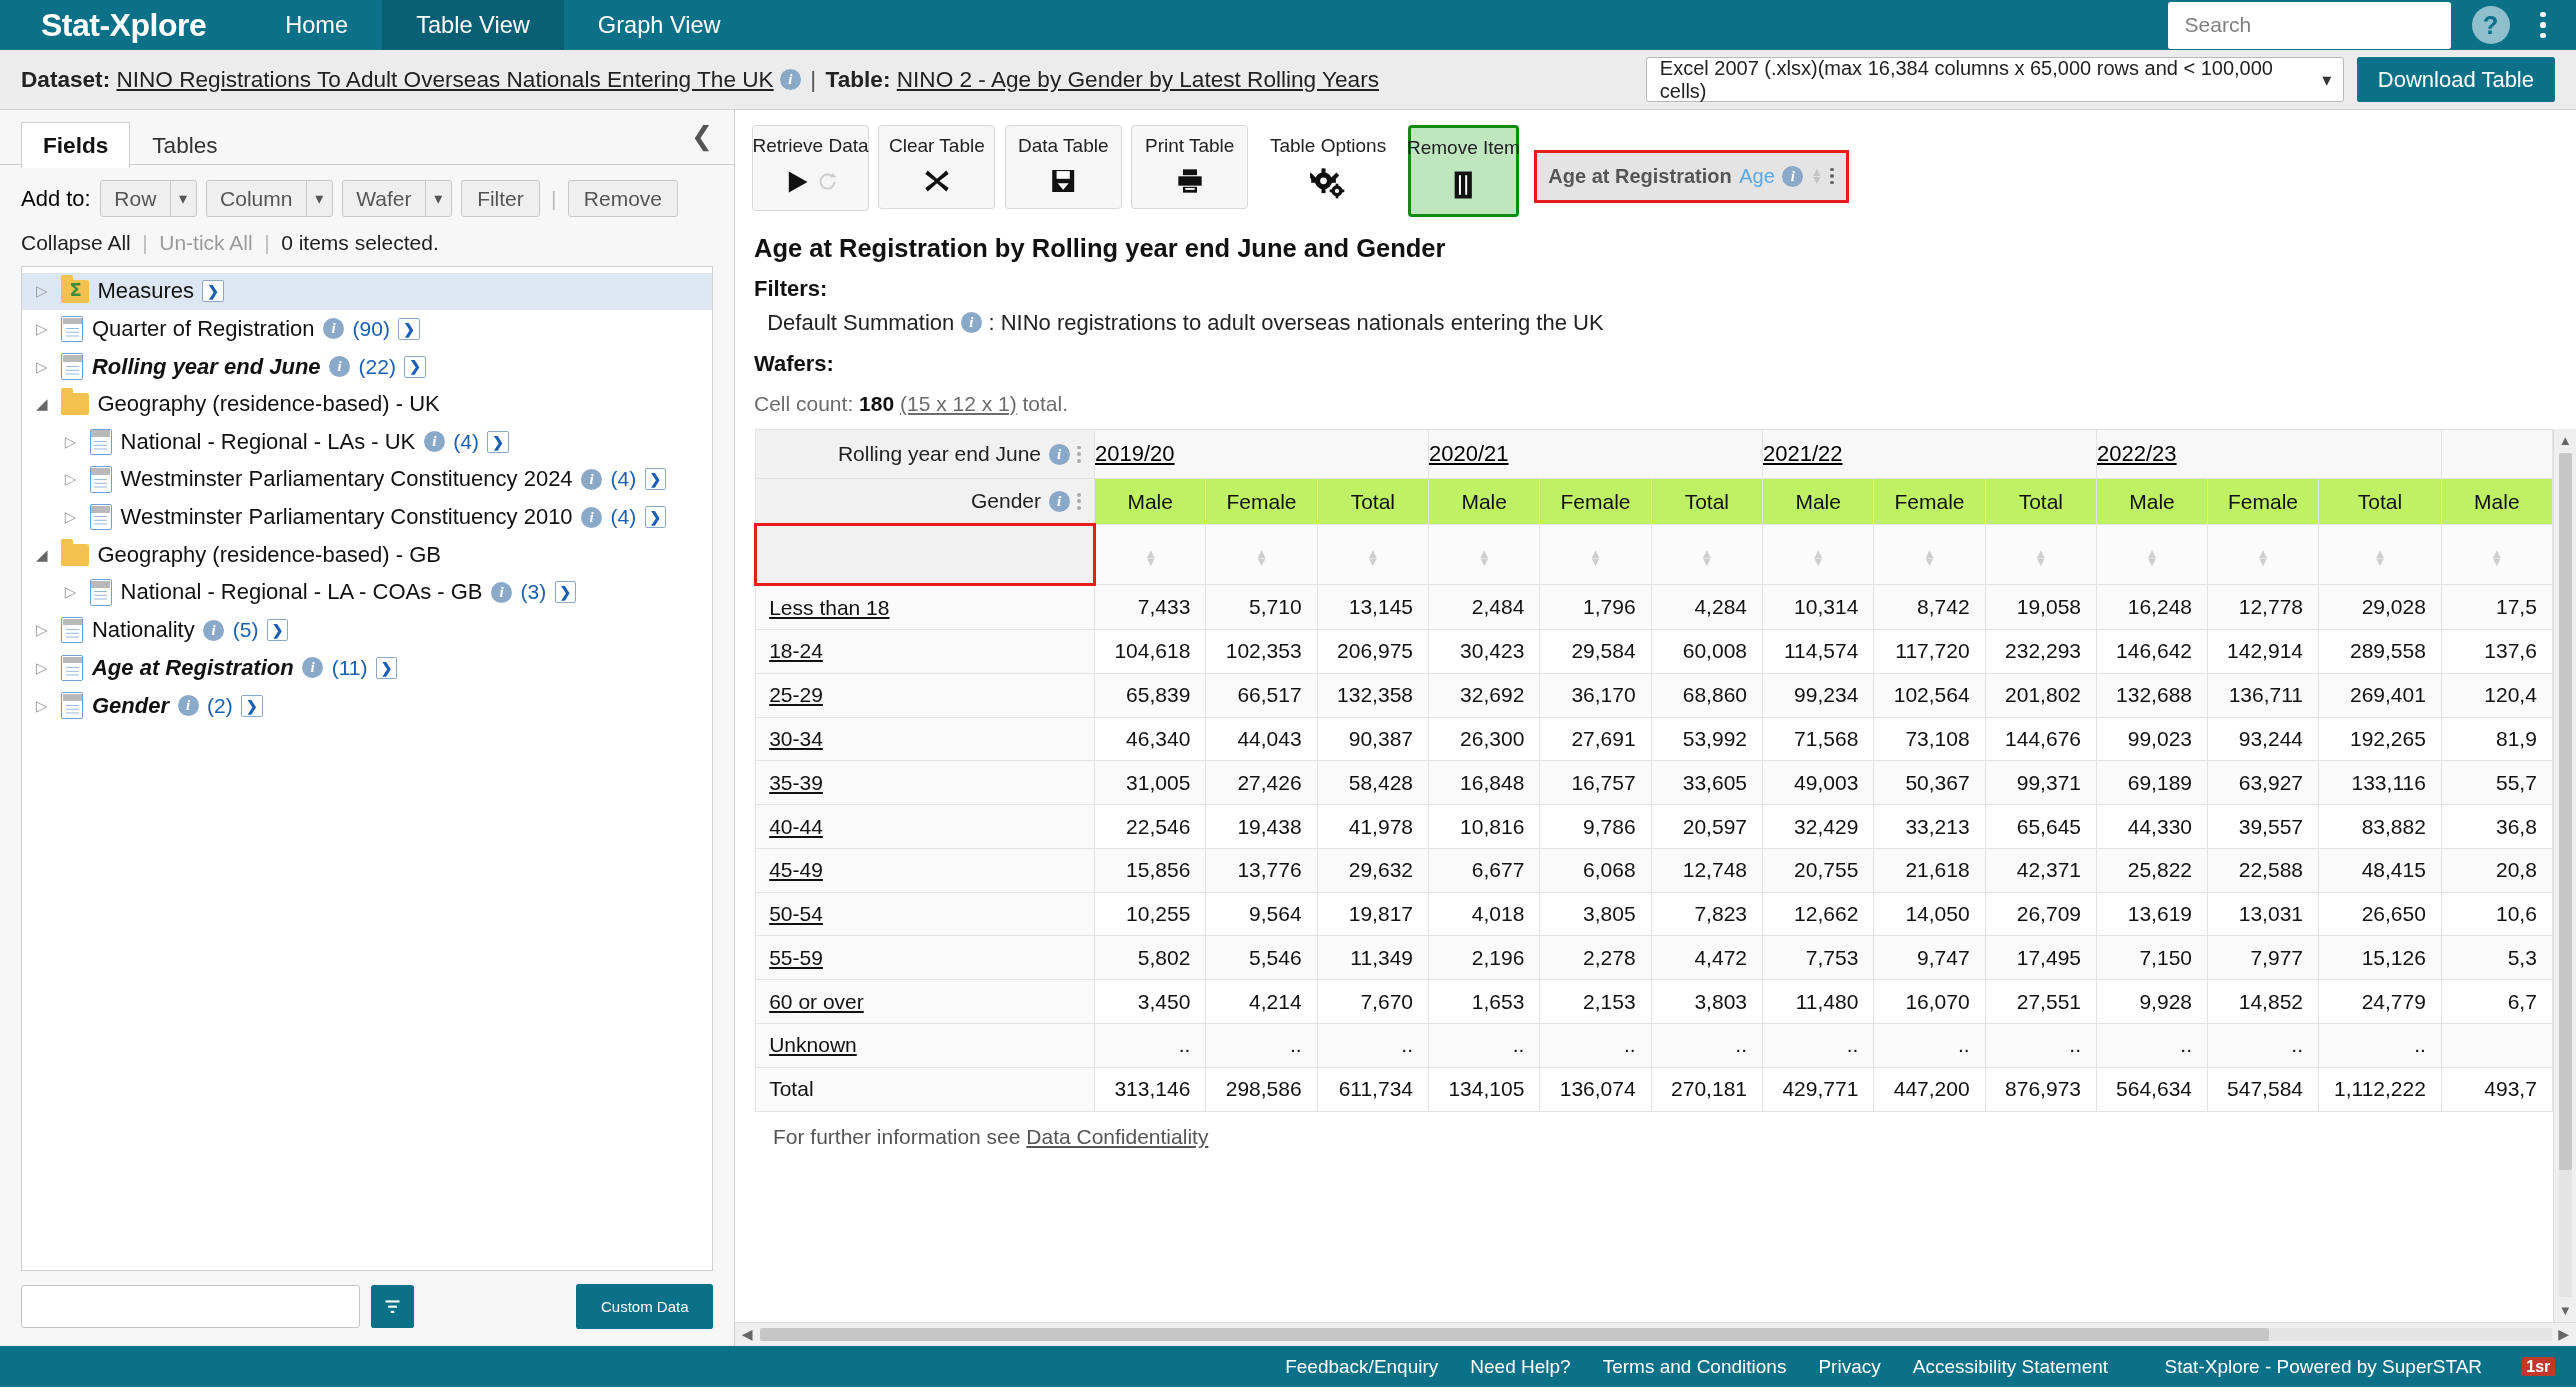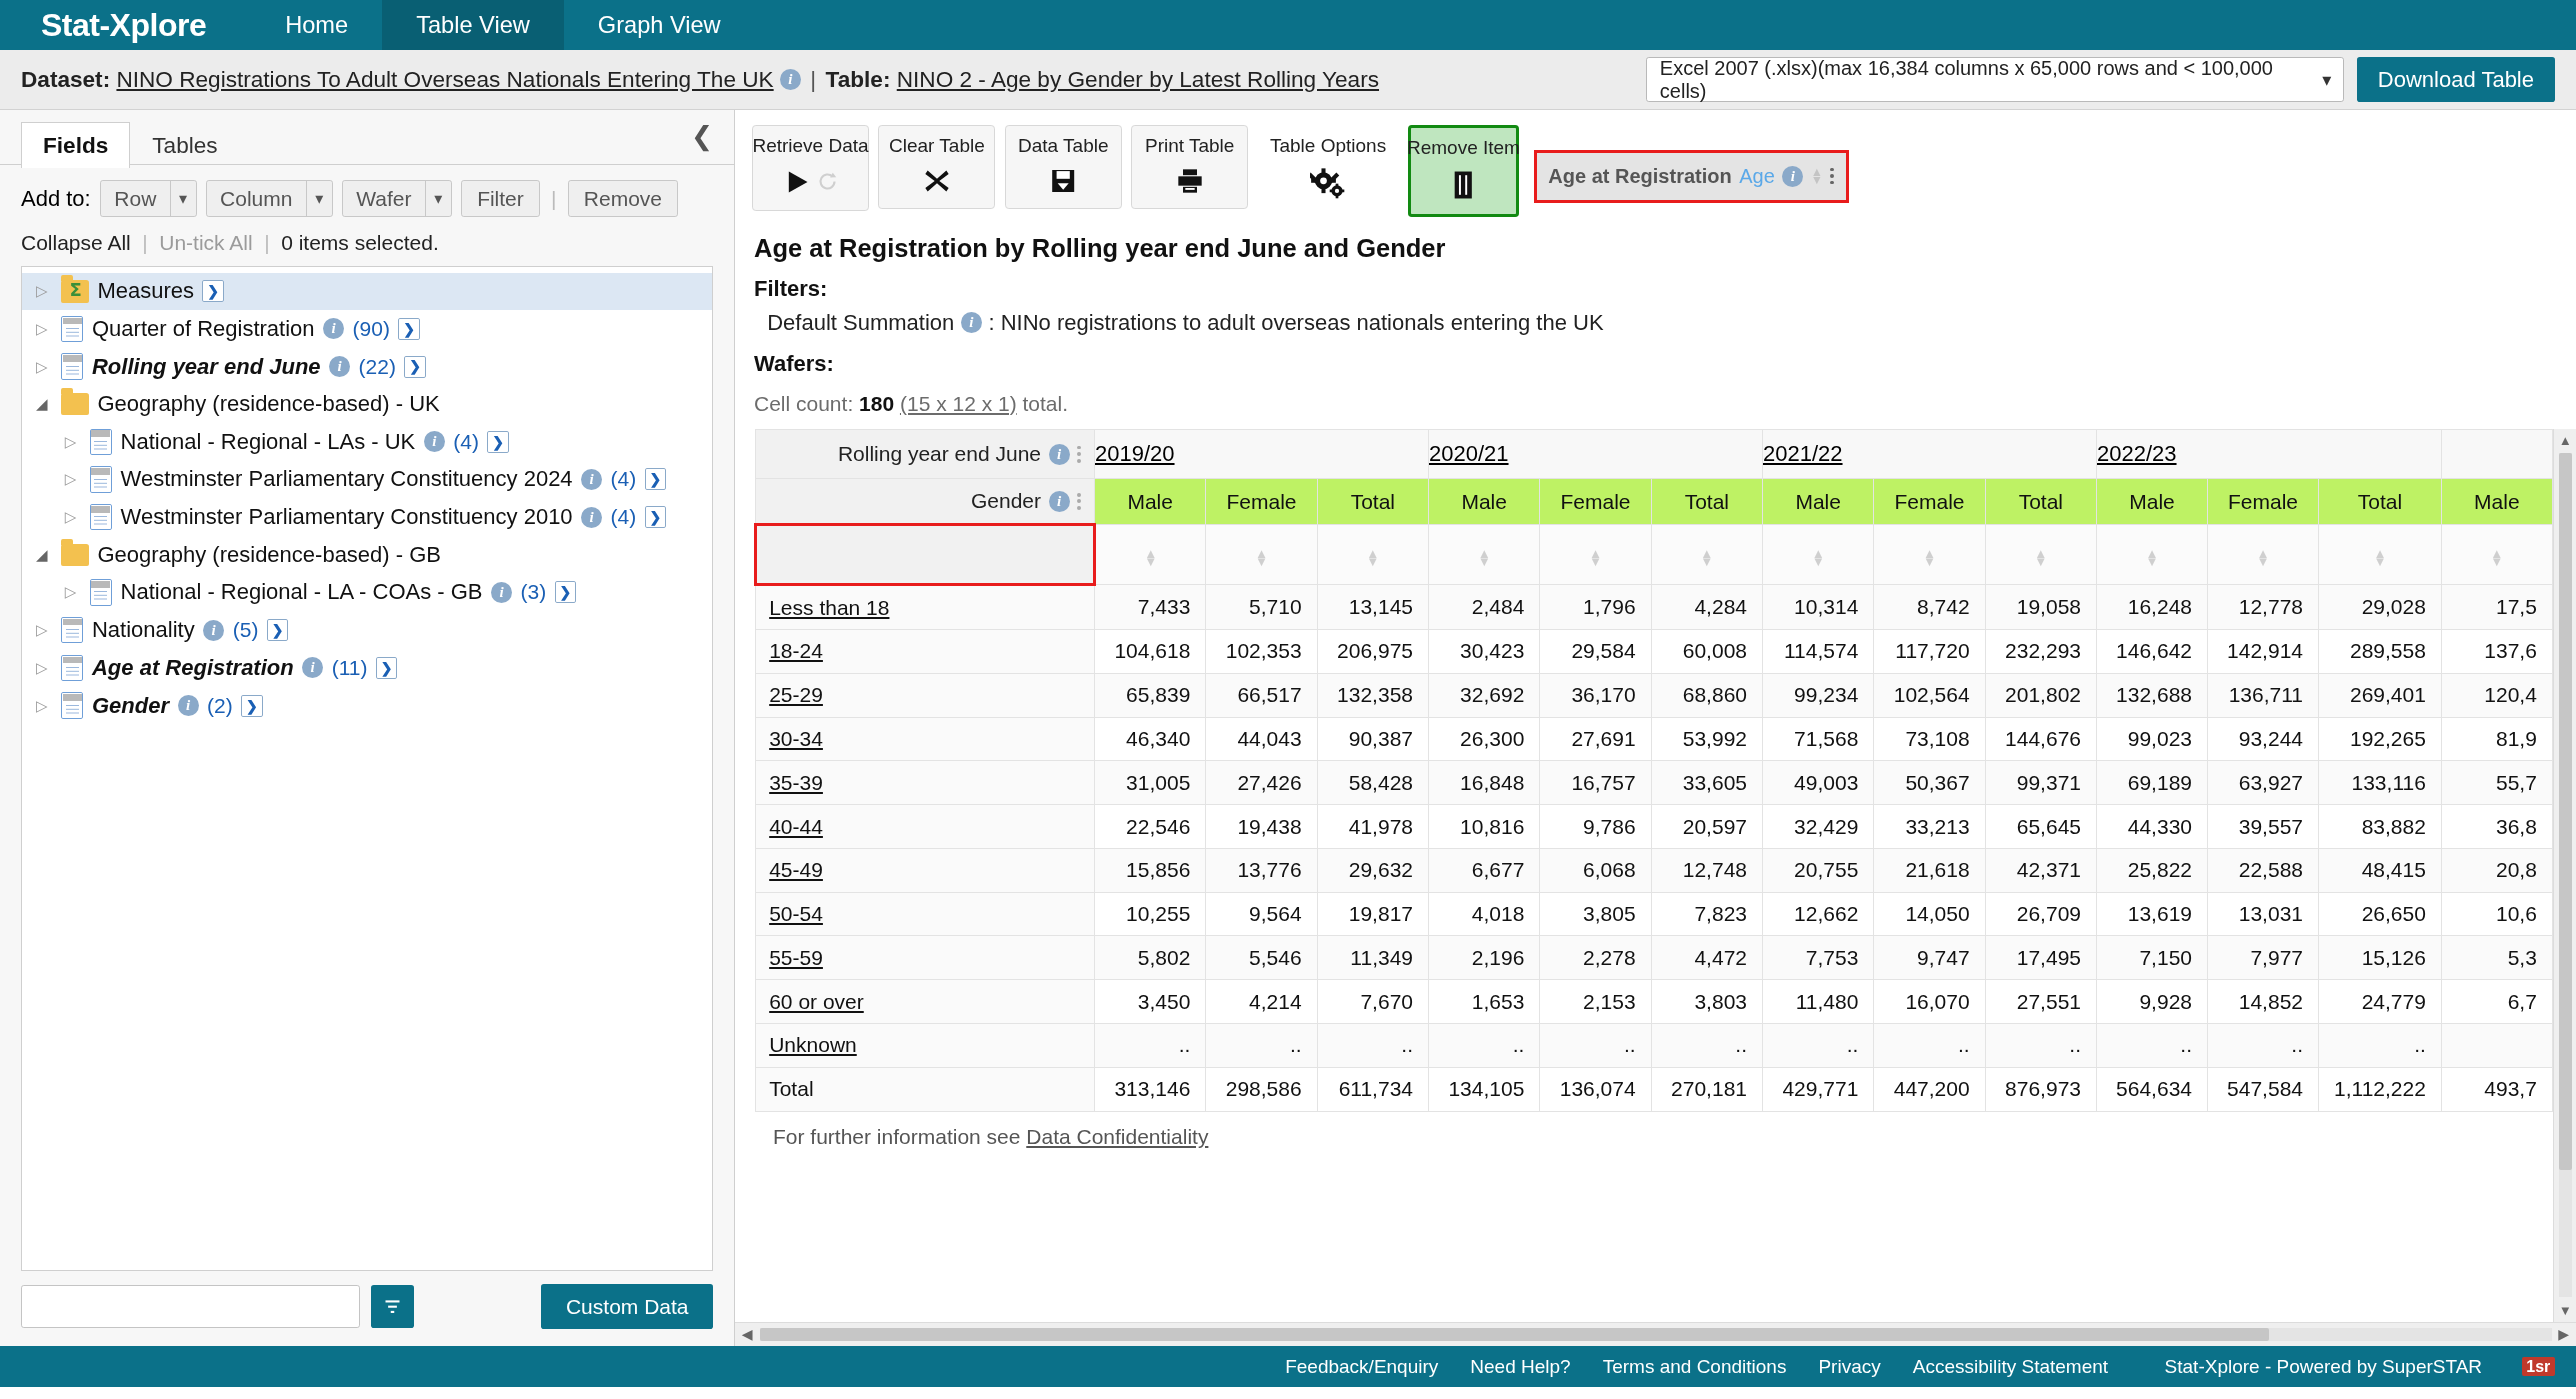--- a/index.html
+++ b/index.html
@@ -162,21 +162,21 @@
   .filter-input{
     width:339px; height:43px; background:#fff; border:0.9px solid #c4c4c4; border-radius:2.8px;
     padding:0 9.4px; font-size:20px; outline:none; font-family:"Liberation Sans", sans-serif;
   }
   .filter-btn{
     width:43px; height:43px; background:#0b7189; border-radius:2.8px; color:#fff;
     display:flex; align-items:center; justify-content:center; cursor:pointer;
   }
   .custom-btn{
     margin-left:auto; background:#0b7189; color:#fff; border:0; border-radius:2.8px;
-    height:45px; padding:0 24.5px; font-size:21px; cursor:pointer;
+    height:45px; padding:0 24.5px; font-size:15px; cursor:pointer;
     font-family:"Liberation Sans", sans-serif;
   }
 
   
   .content{ flex:1; background:#fff; display:flex; flex-direction:column; position:relative; overflow:hidden; }
   .toolbar{ display:flex; align-items:flex-start; padding:15px 0 0 17px; gap:9.4px; position:relative; }
   .tbtn{
     width:117px; border:0.9px solid #d8d8d8; background:#f6f6f6; border-radius:3.8px;
     display:flex; flex-direction:column; align-items:center; justify-content:flex-start;
     padding:9.4px 3.8px 13.2px 3.8px; cursor:pointer; min-height:83px;
@@ -268,20 +268,35 @@
   }
 </style>
 </head>
 <body>
 
 <div class="topnav">
   <div class="brand">Stat-Xplore</div>
   <div class="navtab">Home</div>
   <div class="navtab active">Table View</div>
   <div class="navtab">Graph View</div>
+  <div class="nav-right">
+    <div class="searchbox">
+      <input placeholder="Search" style="">
+      <svg width="24.5" height="24.5" viewBox="0 0 24 24">
+        <circle cx="10" cy="10" r="6.5" fill="none" stroke="#111" stroke-width="2.2"></circle>
+        <line x1="15" y1="15" x2="21" y2="21" stroke="#111" stroke-width="2.6" stroke-linecap="round"></line>
+      </svg>
+    </div>
+    <div class="help-icon">?</div>
+    <div class="kebab">
+        <i></i>
+        <i></i>
+        <i></i>
+      </div>
+  </div>
 </div>
 
 <div class="datasetbar">
   <b>Dataset:</b>
   <span>&nbsp;</span>
   <span class="ds-link">NINO Registrations To Adult Overseas Nationals Entering The UK</span>
   <span>&nbsp;</span>
   <span class="info-i">i</span>
   <span class="sep">|</span>
   <b>Table:</b>

